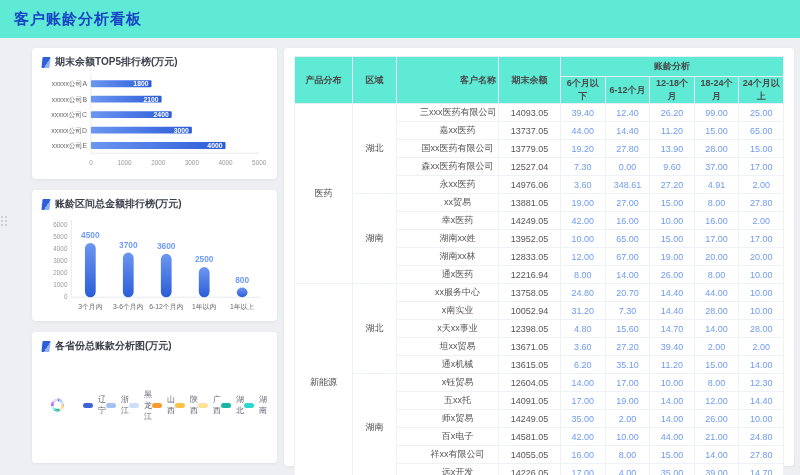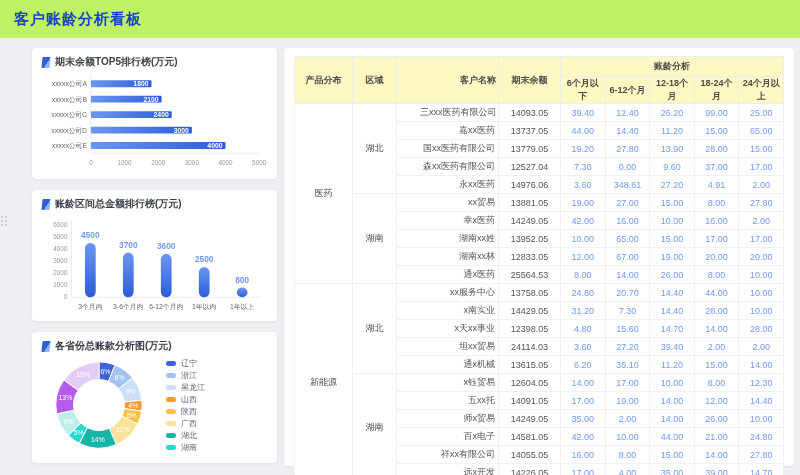--- a/index.html
+++ b/index.html
@@ -1,35 +1,35 @@
 <!DOCTYPE html>
 <html><head>
 <meta charset="utf-8">
 <style>
   html,body{margin:0;padding:0}
   body{width:800px;height:475px;background:#edeff3;font-family:"Liberation Sans",sans-serif;overflow:hidden;position:relative}
-  .topbar{height:38px;background:#bef264;display:flex;align-items:center;padding-left:14px;box-sizing:border-box}
+  .topbar{height:38px;background:#5eead4;display:flex;align-items:center;padding-left:14px;box-sizing:border-box}
   .topbar h1{font-size:15px;color:#1743c7;margin:0;font-weight:bold;letter-spacing:1px}
   .content{display:flex;gap:7px;padding:10px 6px 0 32px;box-sizing:border-box;height:437px}
   .leftcol{width:245px;flex:none;display:flex;flex-direction:column;gap:11px}
   .card{background:#fff;border-radius:4px;box-shadow:0 1px 3px rgba(30,50,90,.07);padding:8px 10px;box-sizing:border-box}
   .leftcol .card{height:131px}
   .card-title{display:flex;align-items:center;gap:5px;font-size:10px;font-weight:bold;color:#3a3f4a;line-height:12px}
   .ticon{width:8px;height:11px;border-radius:1px;background:linear-gradient(120deg,#2E5FD9 60%,#8FB0F3 60%);transform:skewX(-6deg);flex:none}
   .chart-wrap{height:102px;margin-top:2px}
   .donut-row{display:flex;align-items:center;height:102px;margin-top:2px;padding-left:8px}
-  .legend{display:flex;flex-direction:column;gap:0;margin-left:18px}
+  .legend{display:flex;flex-direction:row;gap:0;margin-left:18px}
   .legend-item{display:flex;align-items:center;gap:5px;font-size:8px;color:#667;height:12px;cursor:pointer}
   .lmark{width:10px;height:5px;border-radius:3px;flex:none}
   .right-card{flex:1;height:418px;padding:8px 10px;box-sizing:border-box}
   table{width:100%;border-collapse:collapse;table-layout:fixed;font-size:9px;color:#555}
-  th{background:#fef9c3;border:1px solid #e9edf5;font-weight:bold;color:#4a4a4a;height:19px;padding:0 2px;font-size:9px;text-align:center}
+  th{background:#5eead4;border:1px solid #e9edf5;font-weight:bold;color:#4a4a4a;height:19px;padding:0 2px;font-size:9px;text-align:center}
   th.left{text-align:right;padding-left:6px}
   td{border:1px solid #eef1f8;height:17px;padding:0 3px;text-align:center;white-space:nowrap;overflow:hidden;background:#fff}
-  td.name{text-align:right;padding-left:23px}
+  td.name{text-align:center;padding-left:23px}
   td.val{color:#6F9BF0;cursor:pointer}
   td.grp{color:#4a4a4a}
   svg{display:block}
   svg text{font-family:"Liberation Sans",sans-serif}
   .drag-handle{position:absolute;left:1px;top:216px;display:grid;grid-template-columns:repeat(2,4px);grid-auto-rows:4px;cursor:grab}
   .drag-handle i{width:2px;height:2px;background:#c0c4cd;border-radius:50%}
 </style>
 </head>
 <body>
 
@@ -308,59 +308,59 @@
             <td class="name">湖南xx林</td>
             <td>12833.05</td>
             <td class="val">12.00</td>
             <td class="val">67.00</td>
             <td class="val">19.00</td>
             <td class="val">20.00</td>
             <td class="val">20.00</td>
           </tr>
           <tr>
             <td class="name">通x医药</td>
-            <td>25564.53</td>
+            <td>12216.94</td>
             <td class="val">8.00</td>
             <td class="val">14.00</td>
             <td class="val">26.00</td>
             <td class="val">8.00</td>
             <td class="val">10.00</td>
           </tr>
           <tr>
             <td class="grp" rowspan="11">新能源</td>
             <td class="grp" rowspan="5">湖北</td>
             <td class="name">xx服务中心</td>
             <td>13758.05</td>
             <td class="val">24.80</td>
             <td class="val">20.70</td>
             <td class="val">14.40</td>
             <td class="val">44.00</td>
             <td class="val">10.00</td>
           </tr>
           <tr>
             <td class="name">x南实业</td>
-            <td>14429.05</td>
+            <td>10052.94</td>
             <td class="val">31.20</td>
             <td class="val">7.30</td>
             <td class="val">14.40</td>
             <td class="val">28.00</td>
             <td class="val">10.00</td>
           </tr>
           <tr>
             <td class="name">x天xx事业</td>
             <td>12398.05</td>
             <td class="val">4.80</td>
             <td class="val">15.60</td>
             <td class="val">14.70</td>
             <td class="val">14.00</td>
             <td class="val">28.00</td>
           </tr>
           <tr>
             <td class="name">坦xx贸易</td>
-            <td>24114.03</td>
+            <td>13671.05</td>
             <td class="val">3.60</td>
             <td class="val">27.20</td>
             <td class="val">39.40</td>
             <td class="val">2.00</td>
             <td class="val">2.00</td>
           </tr>
           <tr>
             <td class="name">通x机械</td>
             <td>13615.05</td>
             <td class="val">6.20</td>

